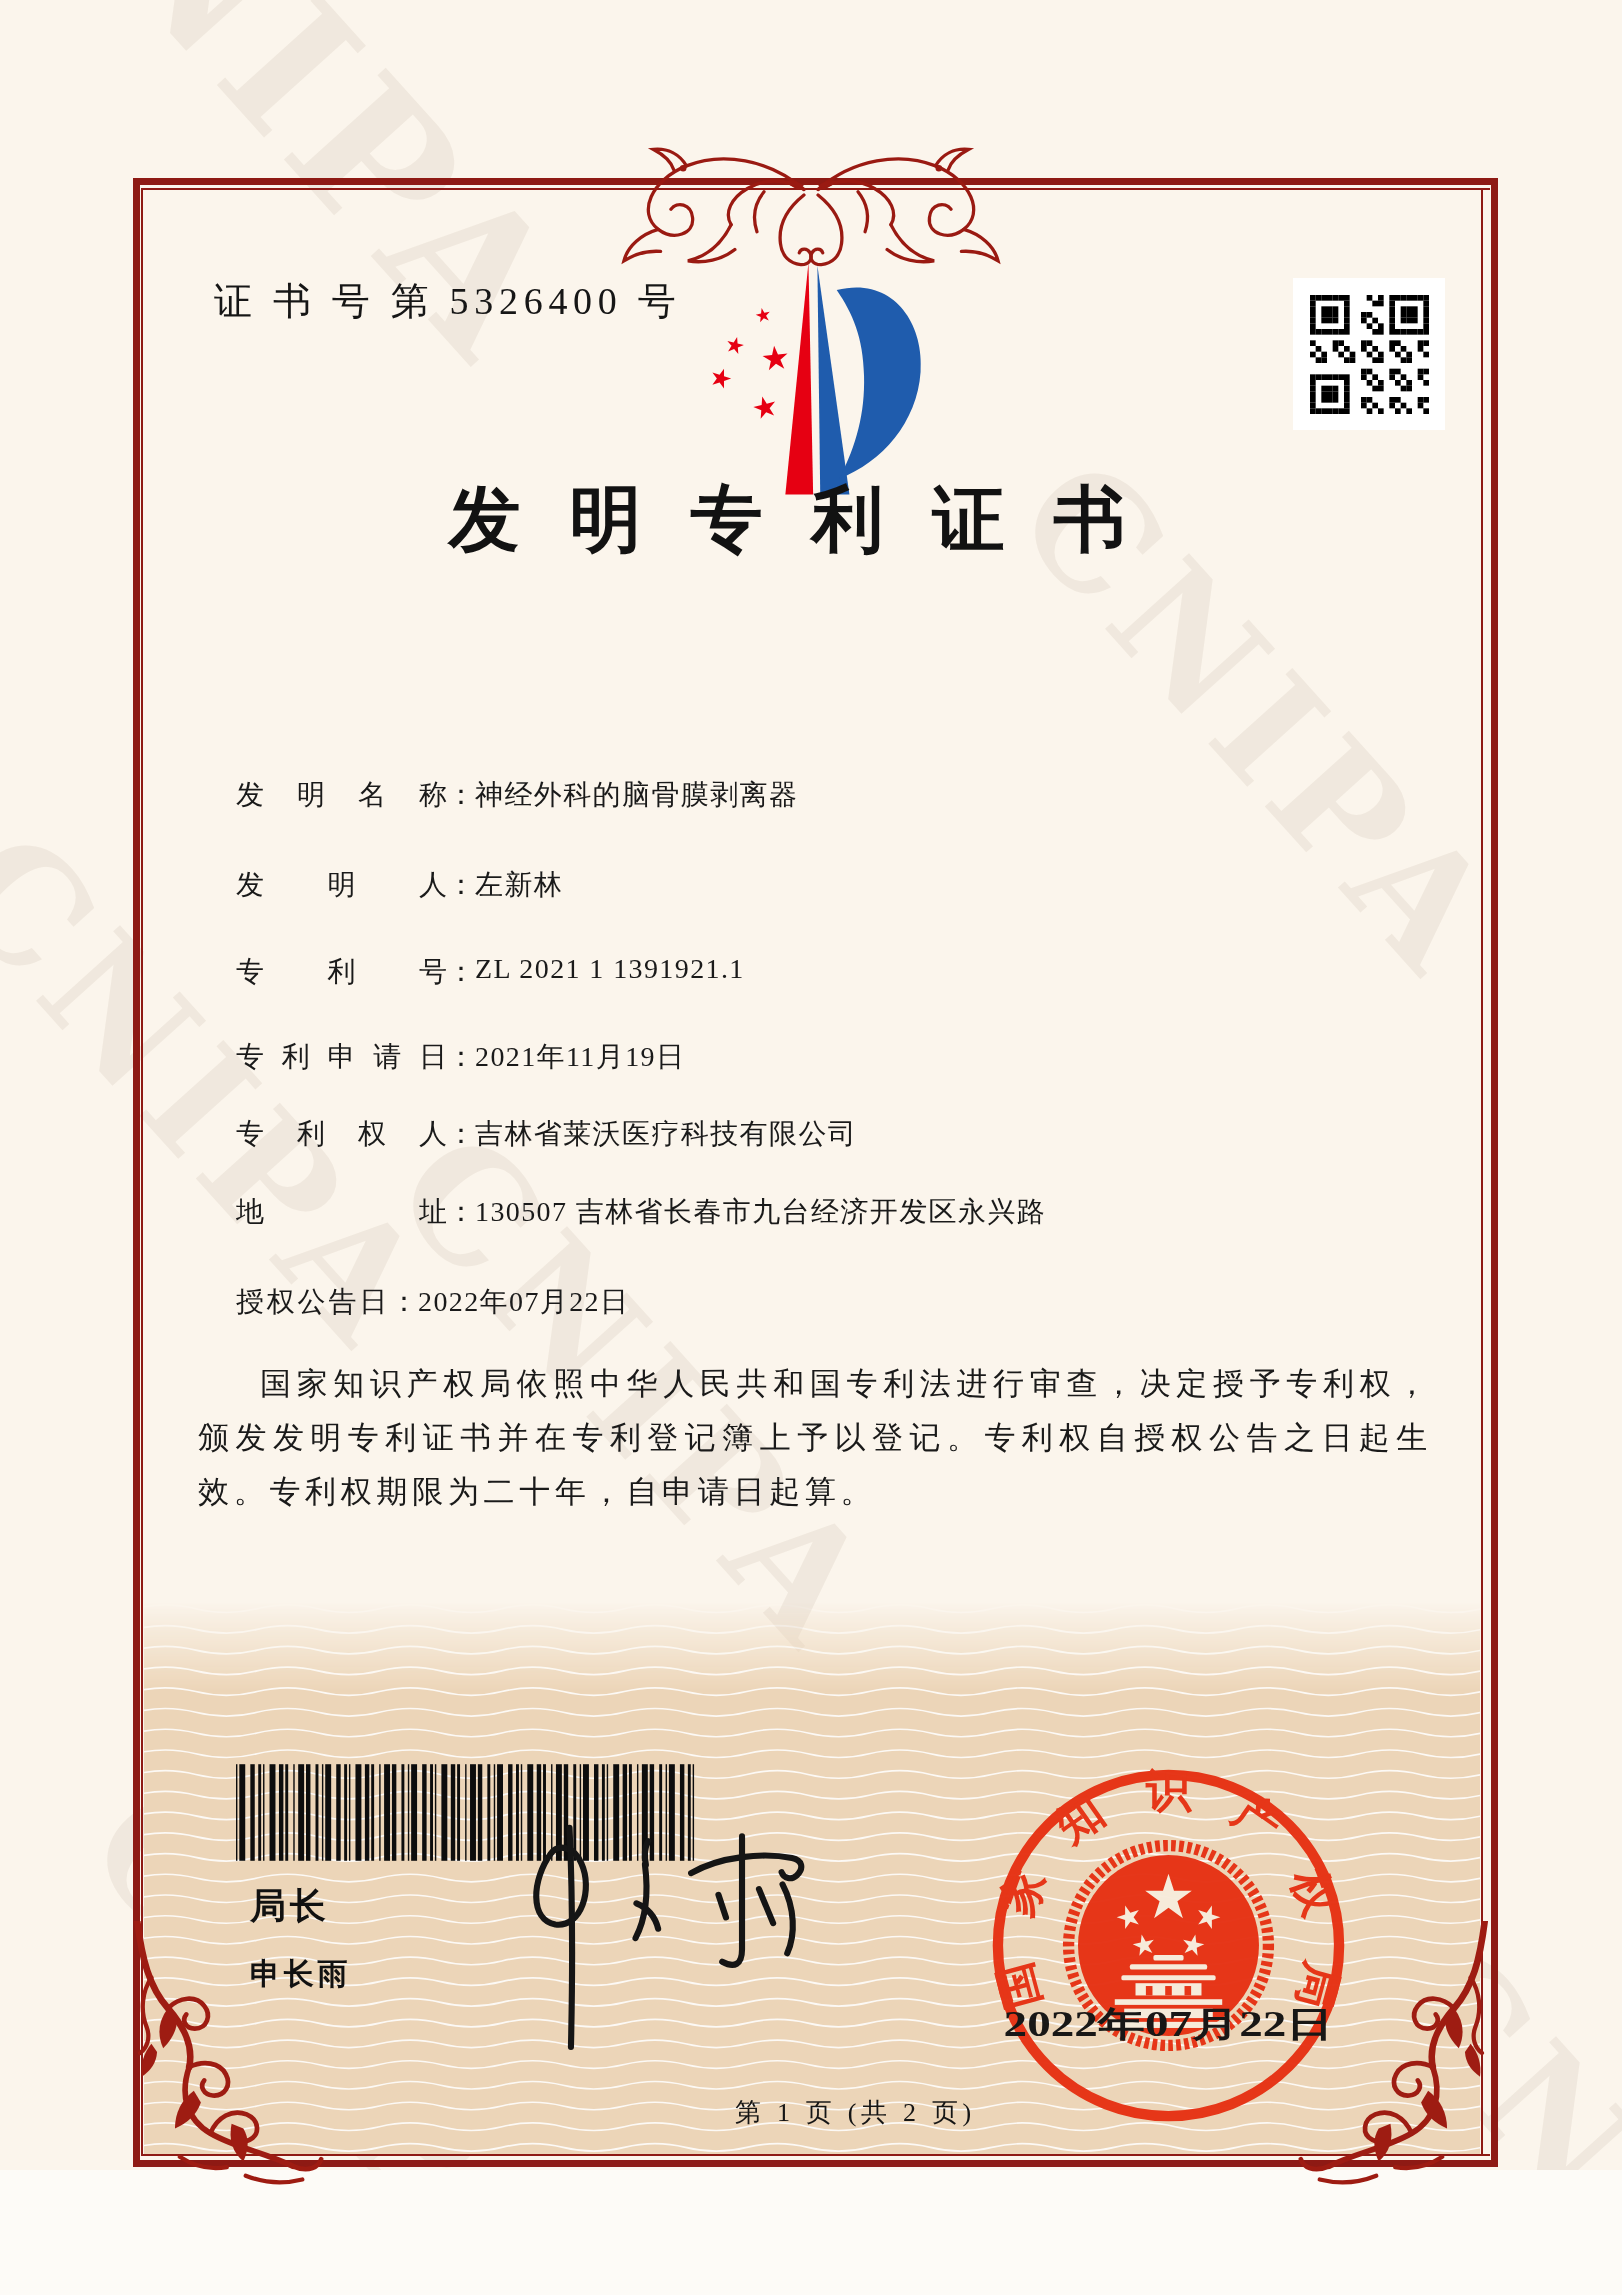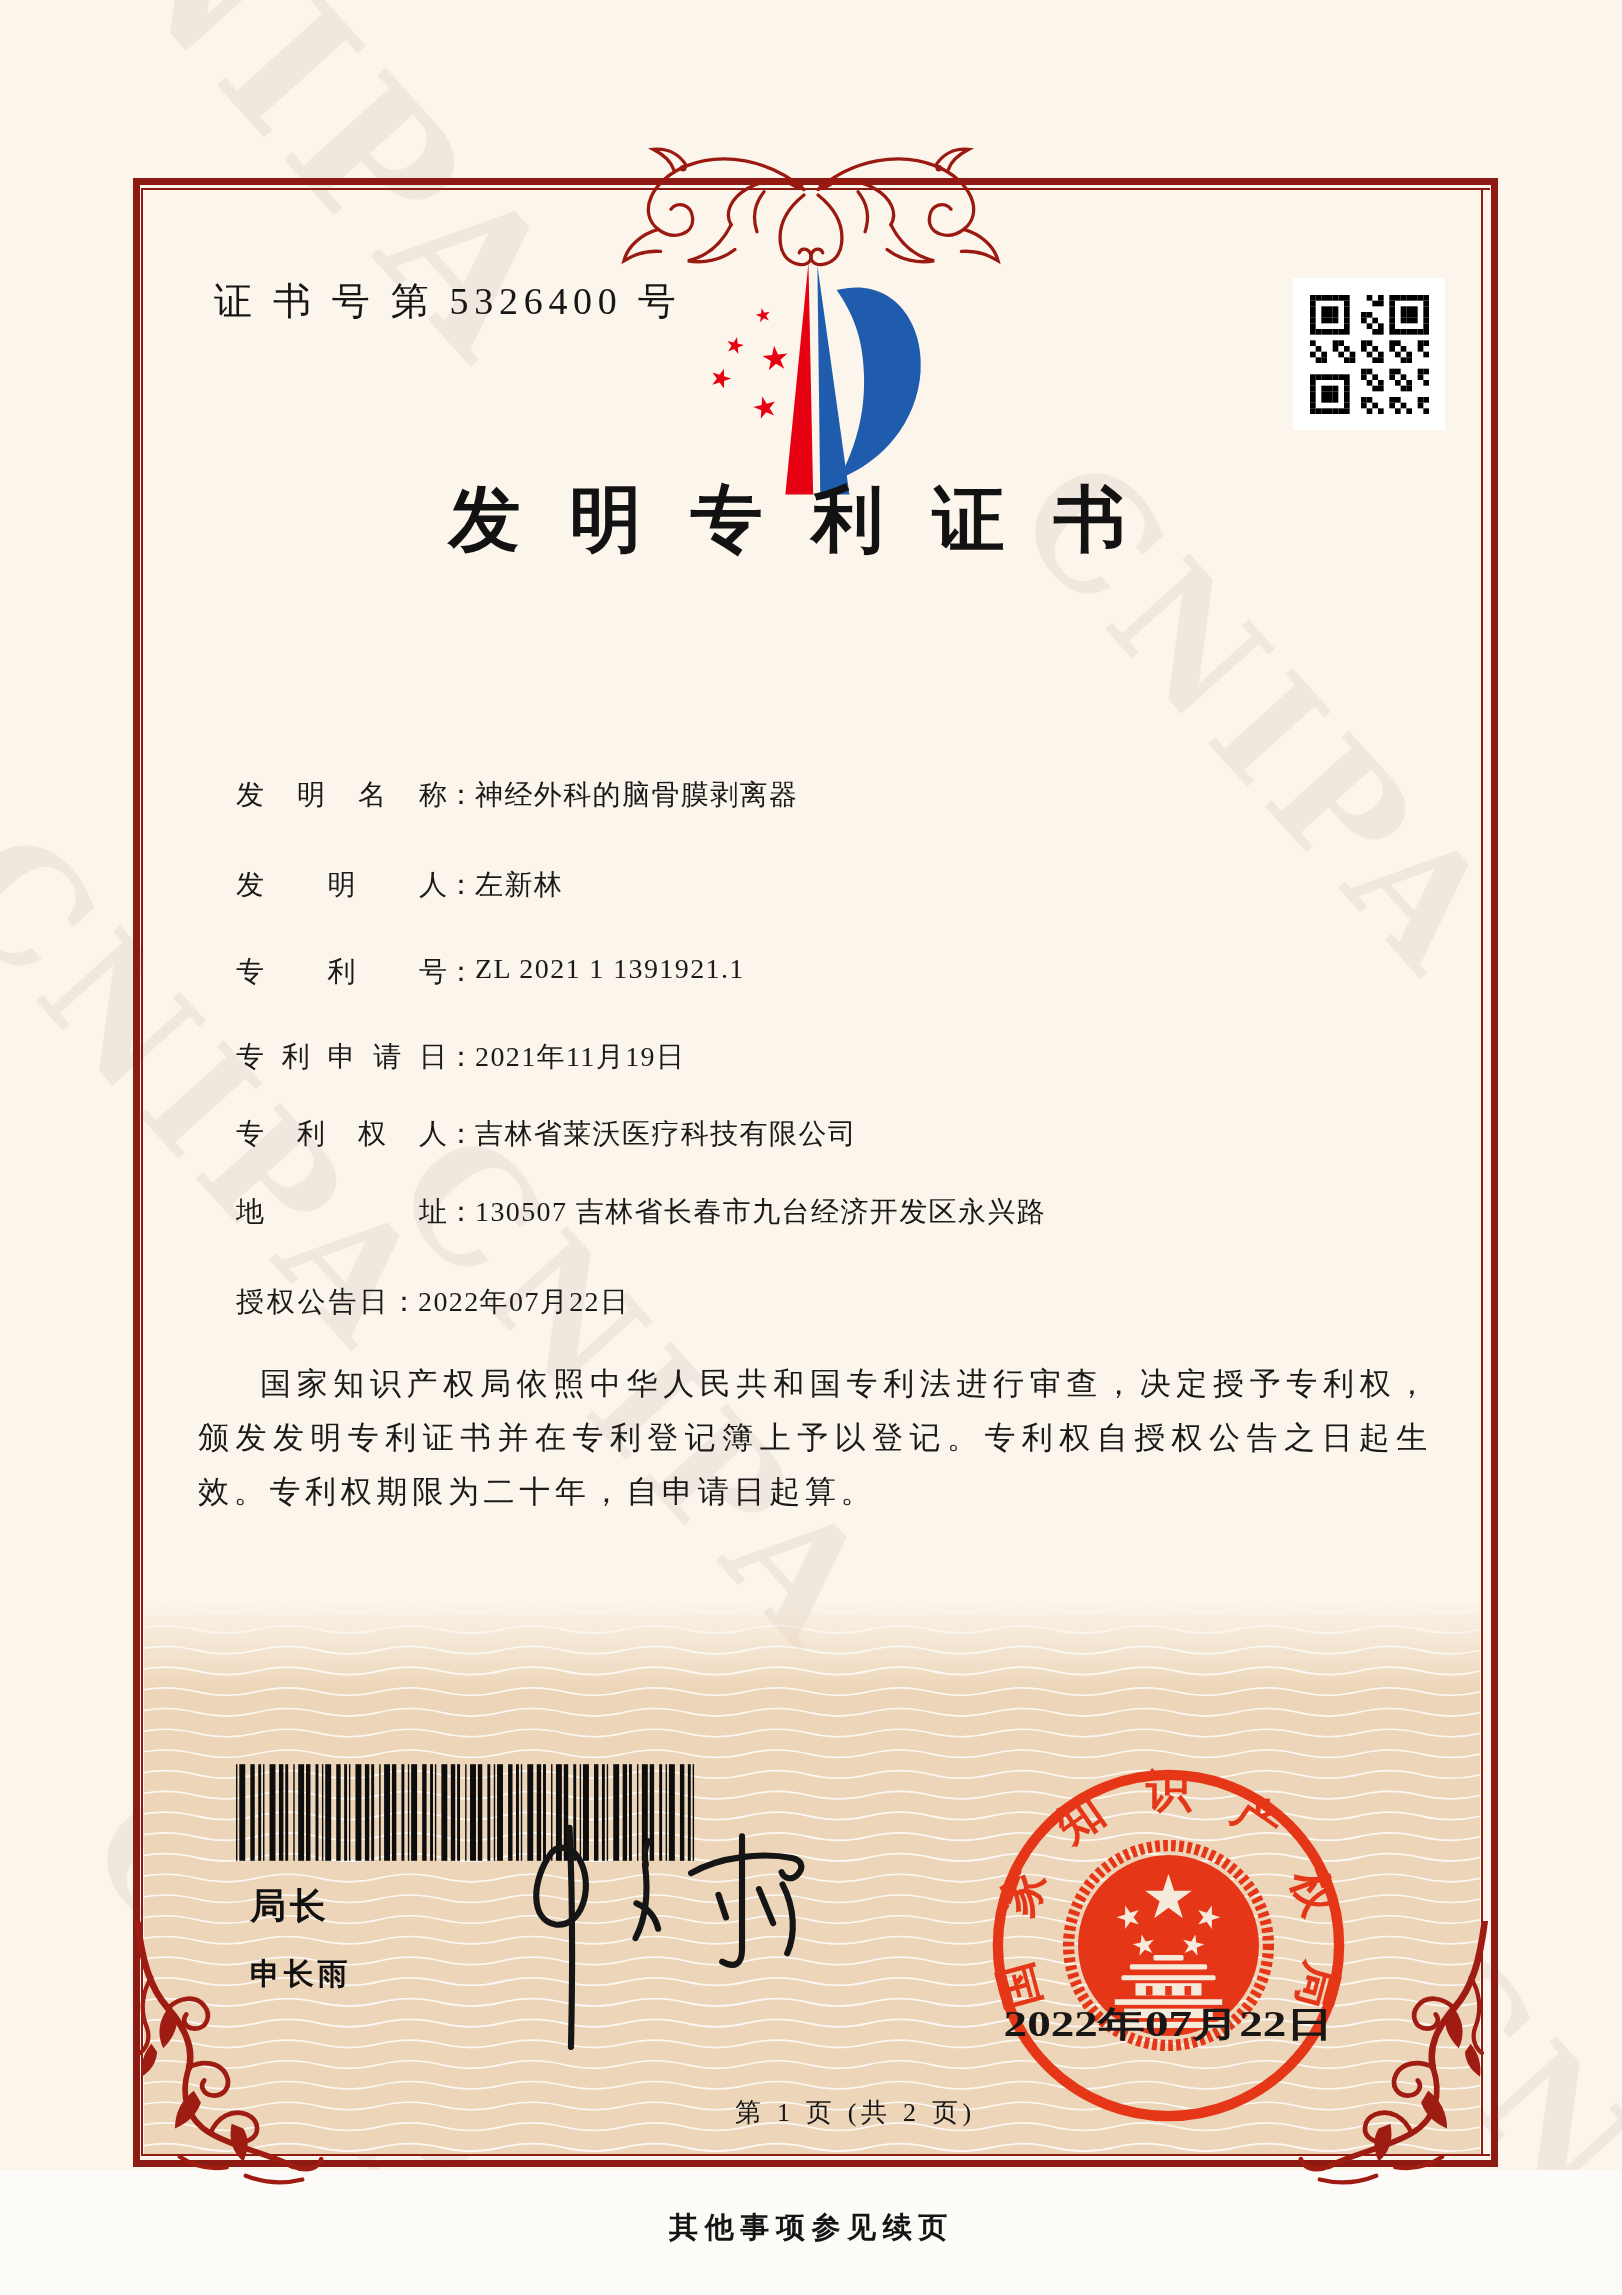--- a/index.html
+++ b/index.html
@@ -539,16 +539,15 @@
       <g fill="#e63012">
         <rect x="352" y="486" width="14" height="20"></rect>
         <rect x="393" y="486" width="14" height="20"></rect>
         <rect x="434" y="486" width="14" height="20"></rect>
       </g>
       <text x="400" y="592" text-anchor="middle" textLength="700" lengthAdjust="spacingAndGlyphs" font-size="74" font-weight="bold" fill="#101010" font-family="Liberation Serif, DejaVu Serif, serif">2022年07月22日</text>
     </g>
   </svg>
 
   <div class="page-footer">第 1 页 (共 2 页)</div>
-  <div class="cont-note">其他事项参见续页</div>
 
 </div>
 
 
 </body></html>

